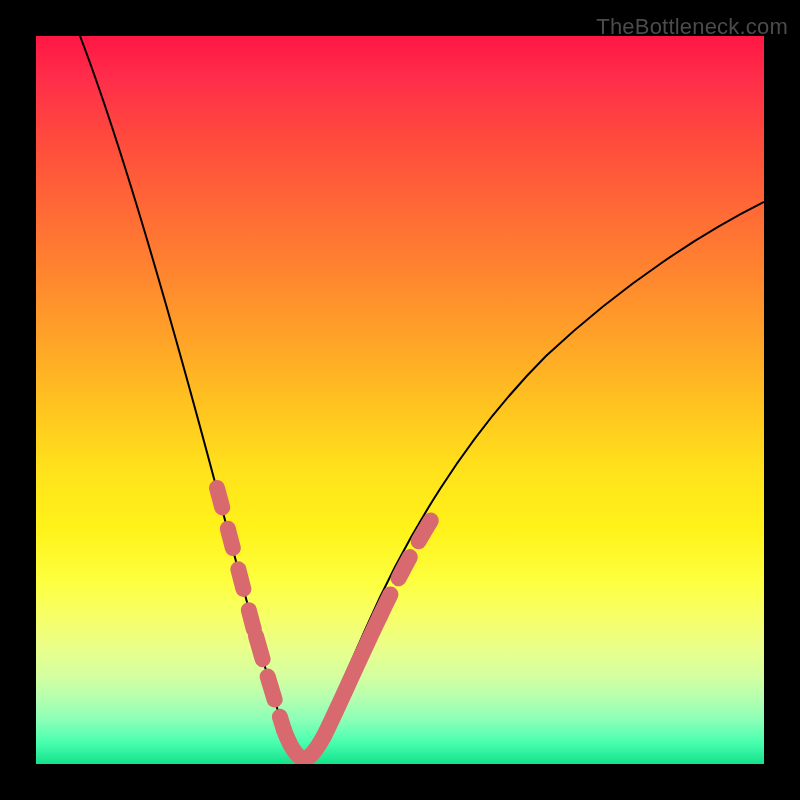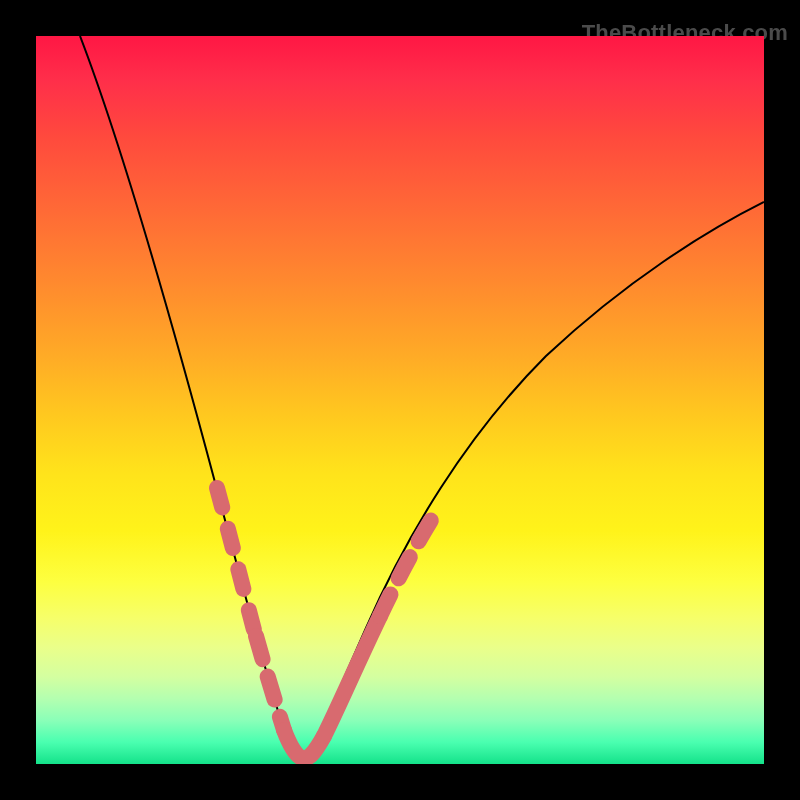--- a/index.html
+++ b/index.html
@@ -44,25 +44,25 @@
       #eaff8a 84%,
       #d4ffa0 88%,
       #b4ffb0 91%,
       #8affb8 94%,
       #4affb0 97%,
       #14e28a 100%
     );
   }
   .watermark {
     position: absolute;
-    top: 20px;
+    top: 14px;
     right: 12px;
     color: #4b4b4b;
     font-size: 22px;
-    font-weight: 700;
+    font-weight: 400;
     user-select: none;
     letter-spacing: 0.2px;
   }
   svg.curves {
     position: absolute;
     inset: 0;
     width: 728px;
     height: 728px;
   }
   .curve {

